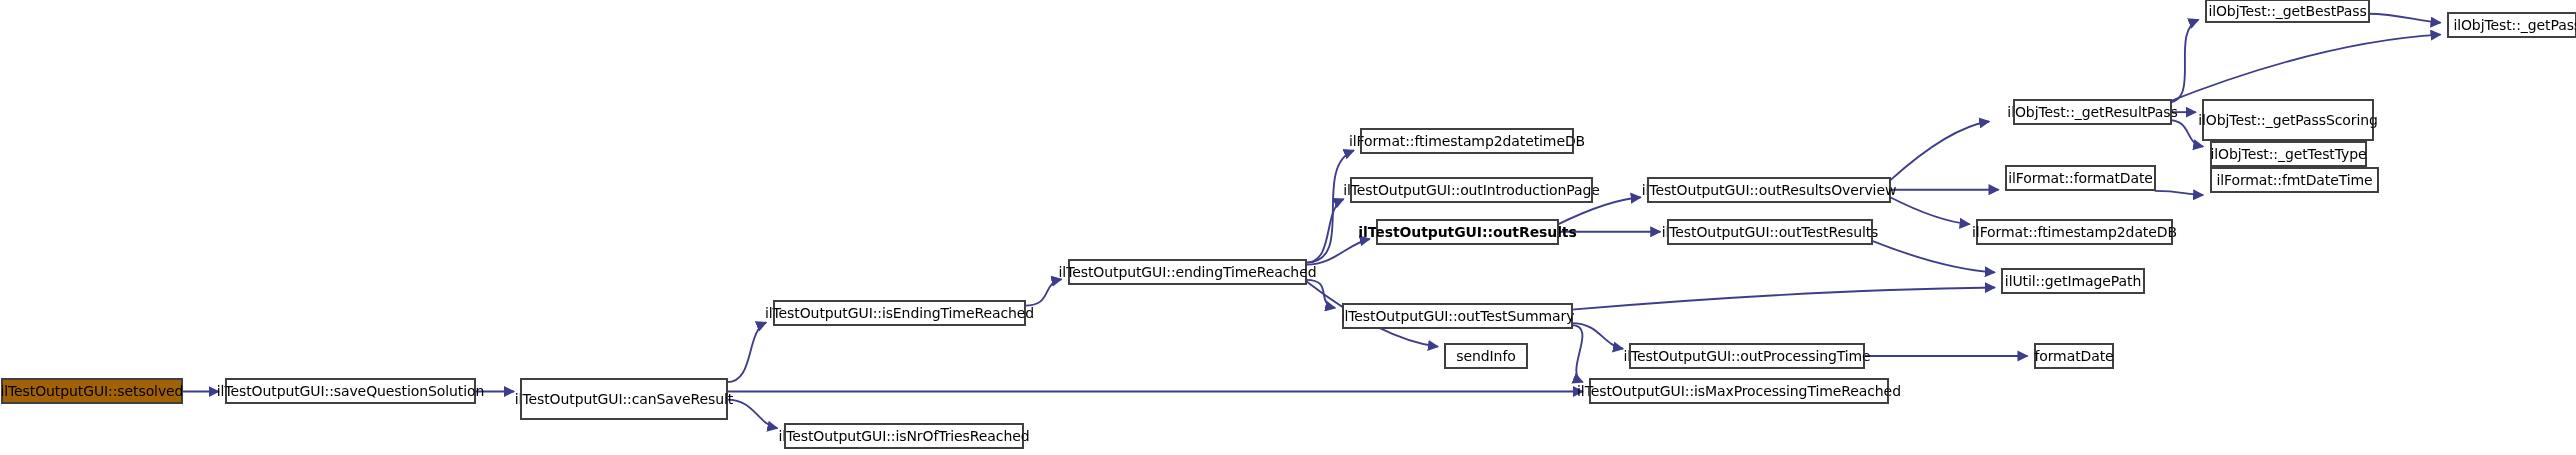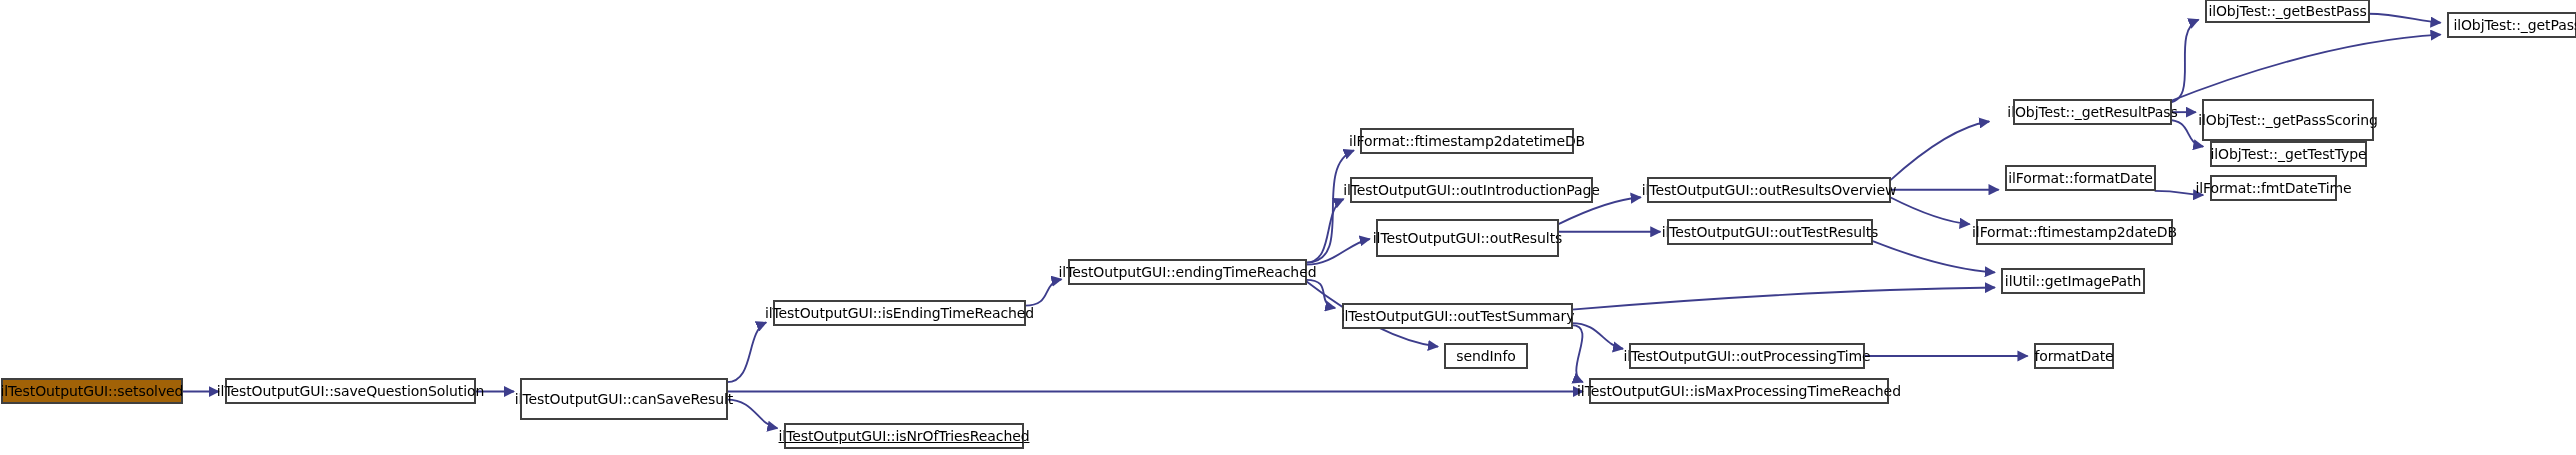--- a/index.html
+++ b/index.html
@@ -93,33 +93,33 @@
       </div>
       <div class="node" style="left: 226px; top: 379px; width: 249px; height: 24px;">
         <span class="node-label">ilTestOutputGUI::saveQuestionSolution</span>
       </div>
       <div class="node" style="left: 521px; top: 379px; width: 206px; height: 40px;">
         <span class="node-label">ilTestOutputGUI::canSaveResult</span>
       </div>
       <div class="node" style="left: 774px; top: 301px; width: 251px; height: 24px;">
         <span class="node-label">ilTestOutputGUI::isEndingTimeReached</span>
       </div>
-      <div class="node" style="left: 785px; top: 424px; width: 238px; height: 24px; text-decoration: underline;">
+      <div class="node" style="left: 785px; top: 424px; width: 238px; height: 24px;">
         <span class="node-label">ilTestOutputGUI::isNrOfTriesReached</span>
       </div>
       <div class="node" style="left: 1069px; top: 260px; width: 237px; height: 24px; text-align: right;">
         <span class="node-label">ilTestOutputGUI::endingTimeReached</span>
       </div>
       <div class="node" style="left: 1361px; top: 129px; width: 212px; height: 24px;">
         <span class="node-label">ilFormat::ftimestamp2datetimeDB</span>
       </div>
       <div class="node" style="left: 1351px; top: 178px; width: 241px; height: 24px;">
         <span class="node-label">ilTestOutputGUI::outIntroductionPage</span>
       </div>
-      <div class="node" style="left: 1377px; top: 220px; width: 181px; height: 36px;">
+      <div class="node" style="left: 1377px; top: 220px; width: 181px; height: 24px; font-weight: bold;">
         <span class="node-label">ilTestOutputGUI::outResults</span>
       </div>
       <div class="node" style="left: 1343px; top: 304px; width: 229px; height: 24px;">
         <span class="node-label">ilTestOutputGUI::outTestSummary</span>
       </div>
       <div class="node" style="left: 1445px; top: 344px; width: 82px; height: 24px;">
         <span class="node-label">sendInfo</span>
       </div>
       <div class="node" style="left: 1648px; top: 178px; width: 242px; height: 24px;">
         <span class="node-label">ilTestOutputGUI::outResultsOverview</span>
@@ -150,21 +150,21 @@
       </div>
       <div class="node" style="left: 2206px; top: 0px; width: 163px; height: 22.4px;">
         <span class="node-label">ilObjTest::_getBestPass</span>
       </div>
       <div class="node" style="left: 2203px; top: 100px; width: 170px; height: 40px;">
         <span class="node-label">ilObjTest::_getPassScoring</span>
       </div>
       <div class="node" style="left: 2211px; top: 142px; width: 155px; height: 24px;">
         <span class="node-label">ilObjTest::_getTestType</span>
       </div>
-      <div class="node" style="left: 2211px; top: 176px; width: 125px; height: 24px;">
+      <div class="node" style="left: 2211px; top: 168px; width: 167px; height: 24px;">
         <span class="node-label">ilFormat::fmtDateTime</span>
       </div>
       <div class="node" style="left: 2448px; top: 13px; width: 128px; height: 24px; padding-left: 16px;">
         <span class="node-label">ilObjTest::_getPass</span>
       </div>
     </div>
 </div>
 
 
 </body></html>

